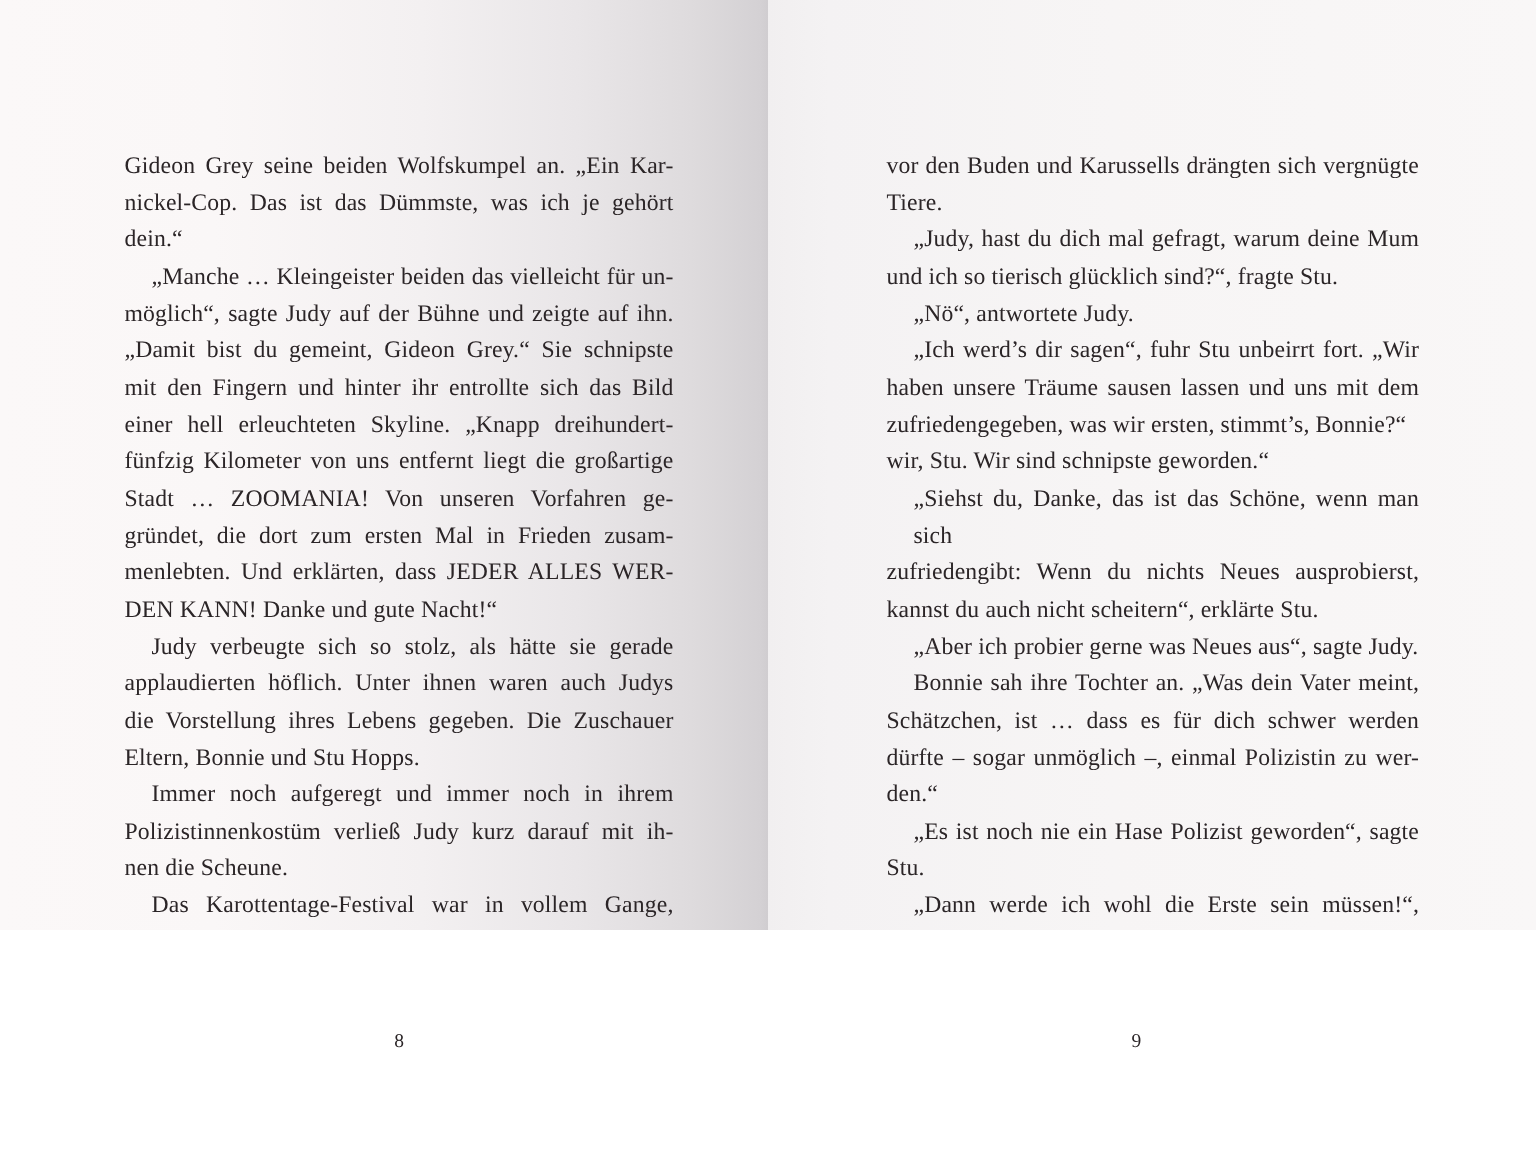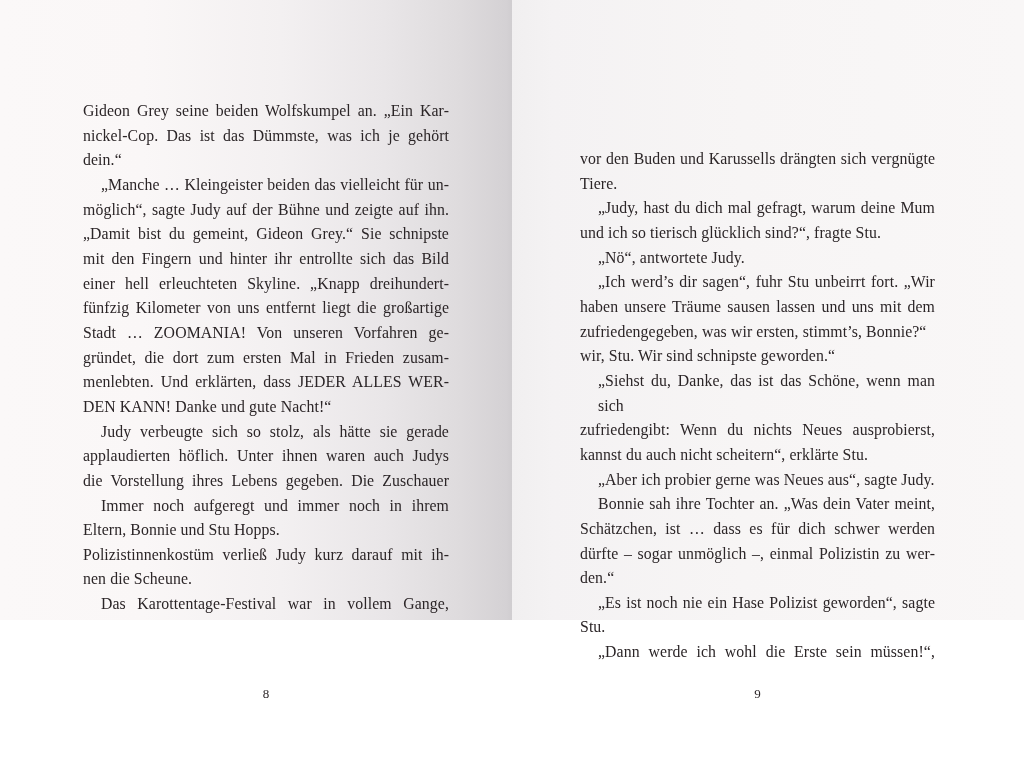--- a/index.html
+++ b/index.html
@@ -36,21 +36,21 @@
       #f1eff0 0%, #f4f2f3 8%, #f7f5f5 45%, #f9f7f7 100%);
   }
   .textblock {
     position: absolute;
     top: 99px;
     font-size: 15.8px;
     line-height: 24.65px;
     letter-spacing: 0.1px;
   }
   .page-left .textblock  { left: 83px; width: 366px; }
-  .page-right .textblock { left: 68px; width: 355px; margin-top: 48px; }
+  .page-right .textblock { left: 79px; width: 355px; }
   .line {
     text-align: justify;
     text-align-last: justify;
   }
   .line.end {
     text-align: left;
     text-align-last: left;
   }
   .line.indent {
     padding-left: 18px;
@@ -81,22 +81,22 @@
         <div class="line">mit den Fingern und hinter ihr entrollte sich das Bild</div>
         <div class="line">einer hell erleuchteten Skyline. „Knapp dreihundert-</div>
         <div class="line">fünfzig Kilometer von uns entfernt liegt die großartige</div>
         <div class="line">Stadt … ZOOMANIA! Von unseren Vorfahren ge-</div>
         <div class="line">gründet, die dort zum ersten Mal in Frieden zusam-</div>
         <div class="line">menlebten. Und erklärten, dass JEDER ALLES WER-</div>
         <div class="line end">DEN KANN! Danke und gute Nacht!“</div>
         <div class="line indent">Judy verbeugte sich so stolz, als hätte sie gerade</div>
         <div class="line">applaudierten höflich. Unter ihnen waren auch Judys</div>
         <div class="line">die Vorstellung ihres Lebens gegeben. Die Zuschauer</div>
+        <div class="line end">Eltern, Bonnie und Stu Hopps.</div>
         <div class="line indent">Immer noch aufgeregt und immer noch in ihrem</div>
-        <div class="line end">Eltern, Bonnie und Stu Hopps.</div>
         <div class="line">Polizistinnenkostüm verließ Judy kurz darauf mit ih-</div>
         <div class="line end">nen die Scheune.</div>
         <div class="line indent">Das Karottentage-Festival war in vollem Gange,</div>
       </div>
     <div class="pagenum">8</div>
   </section>
 
   <section class="page page-right">
     <div class="textblock">
         <div class="line">vor den Buden und Karussells drängten sich vergnügte</div>

